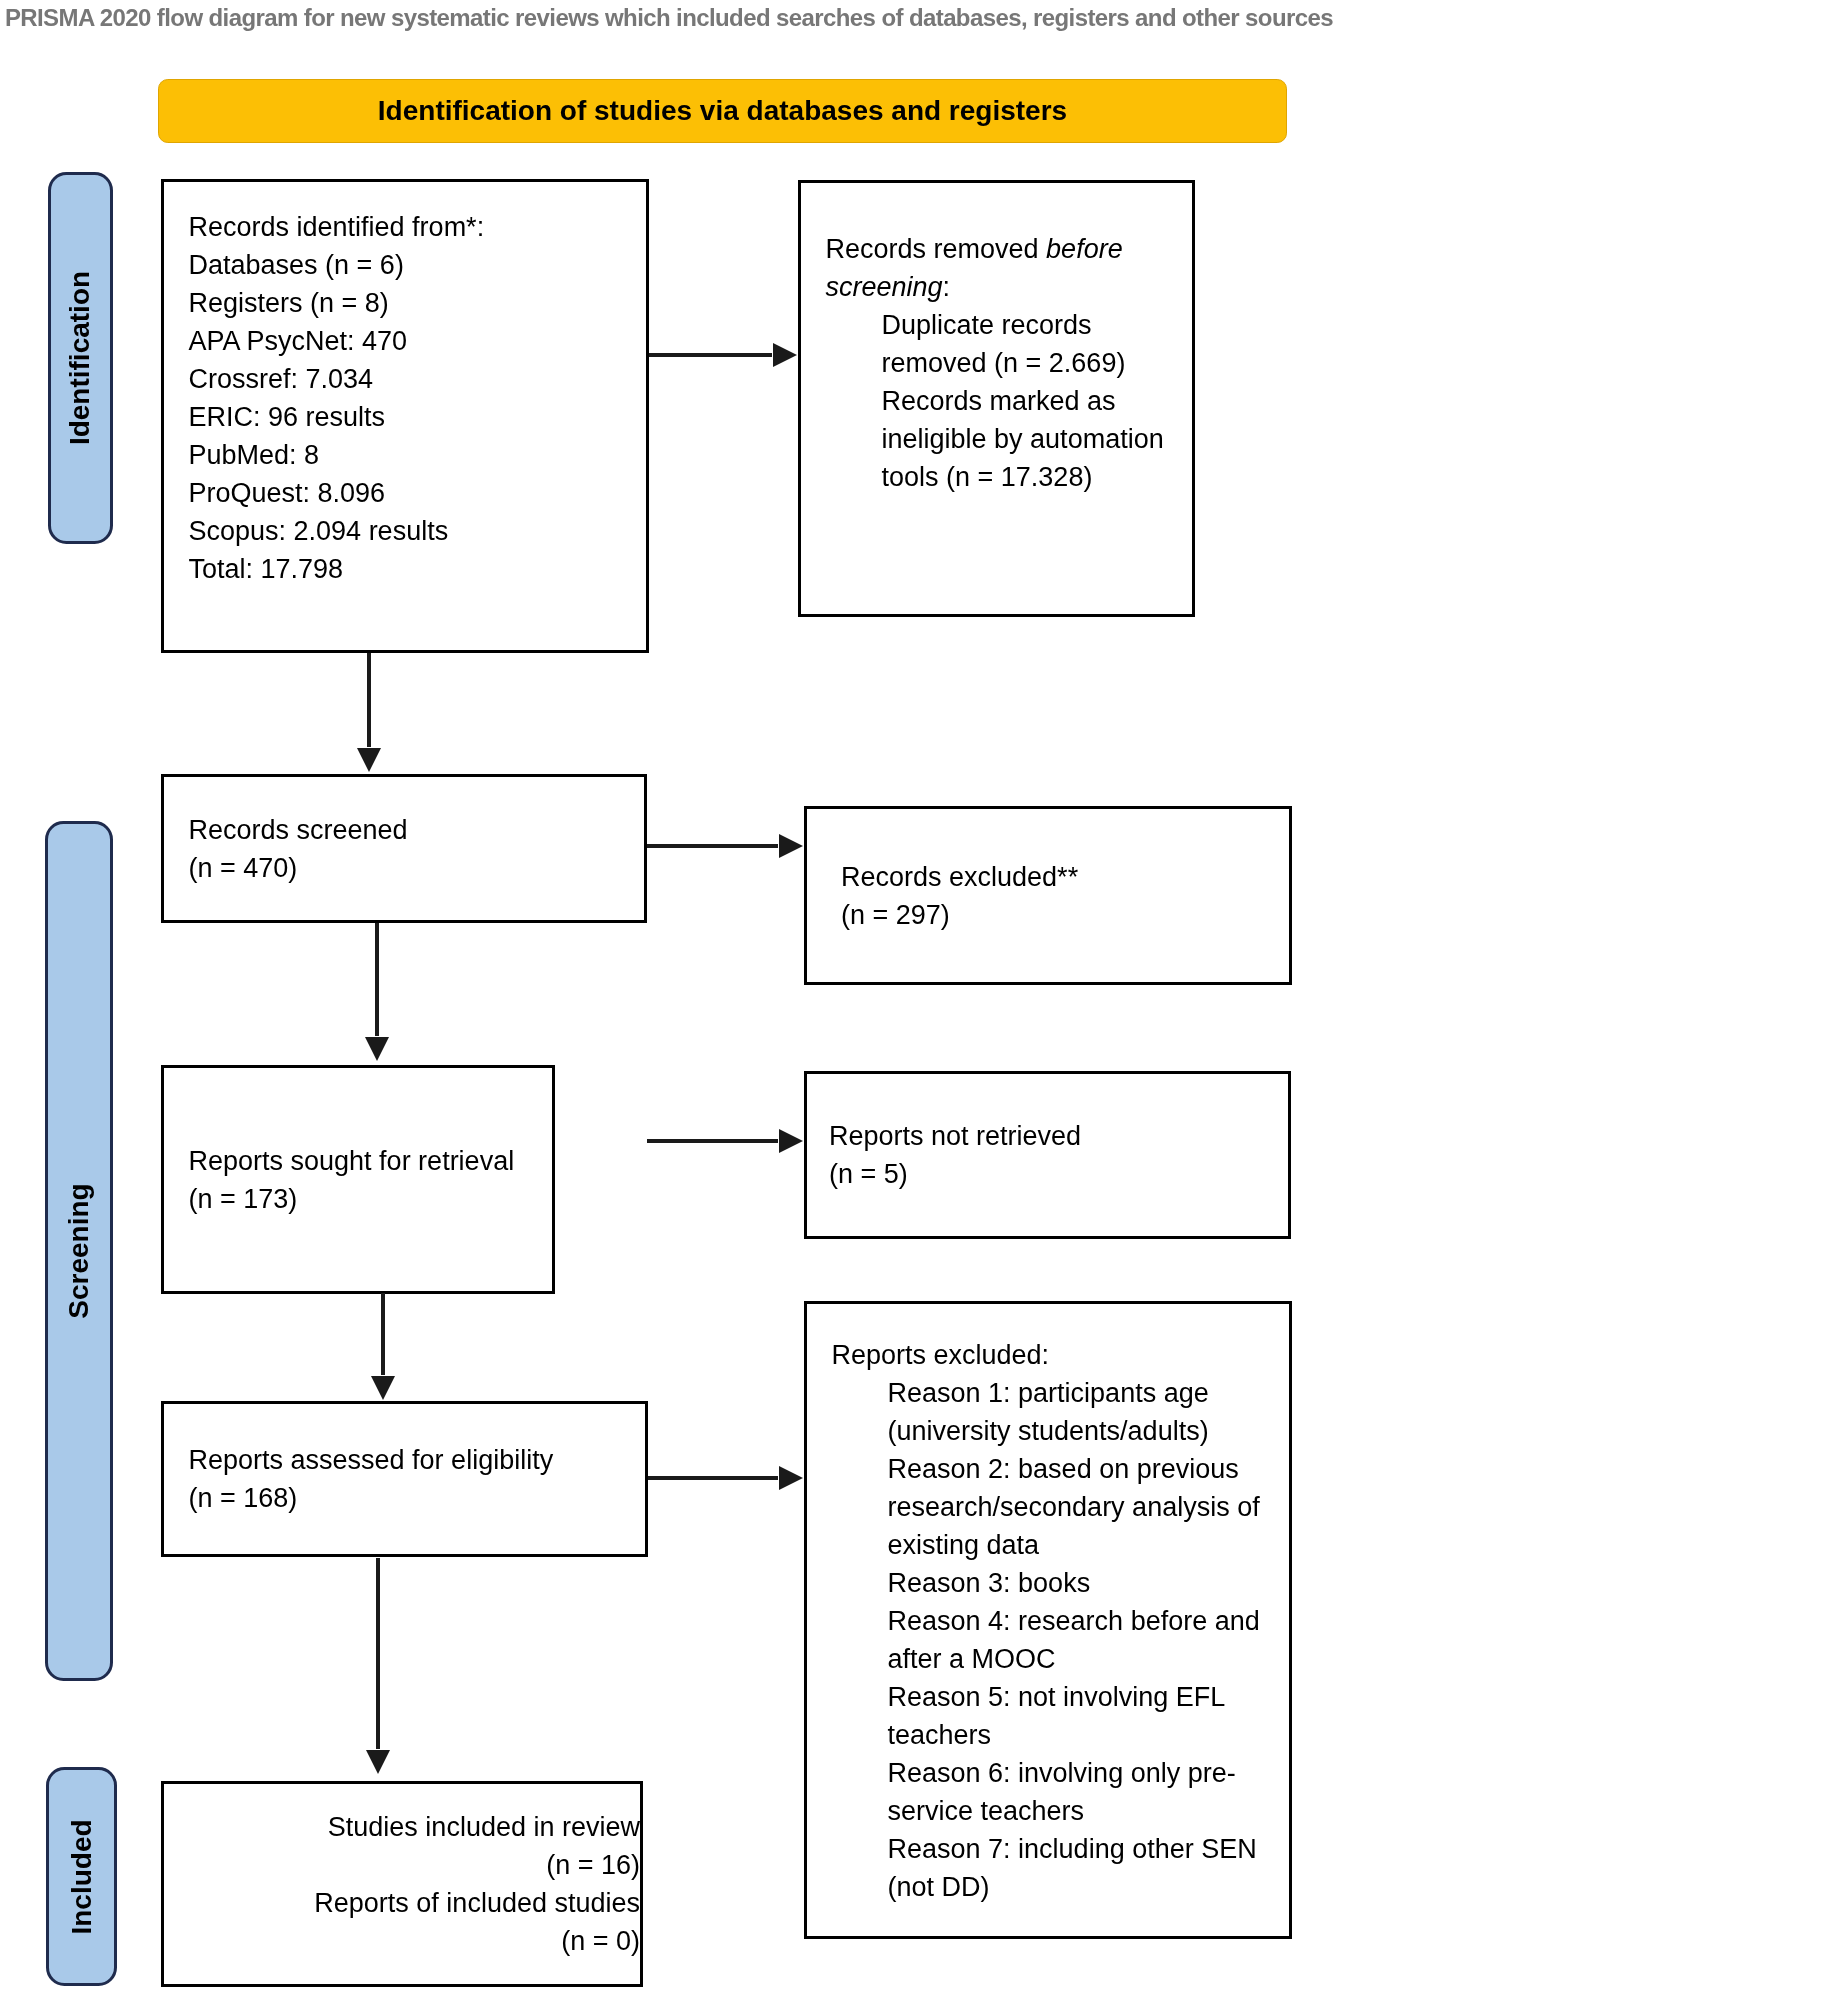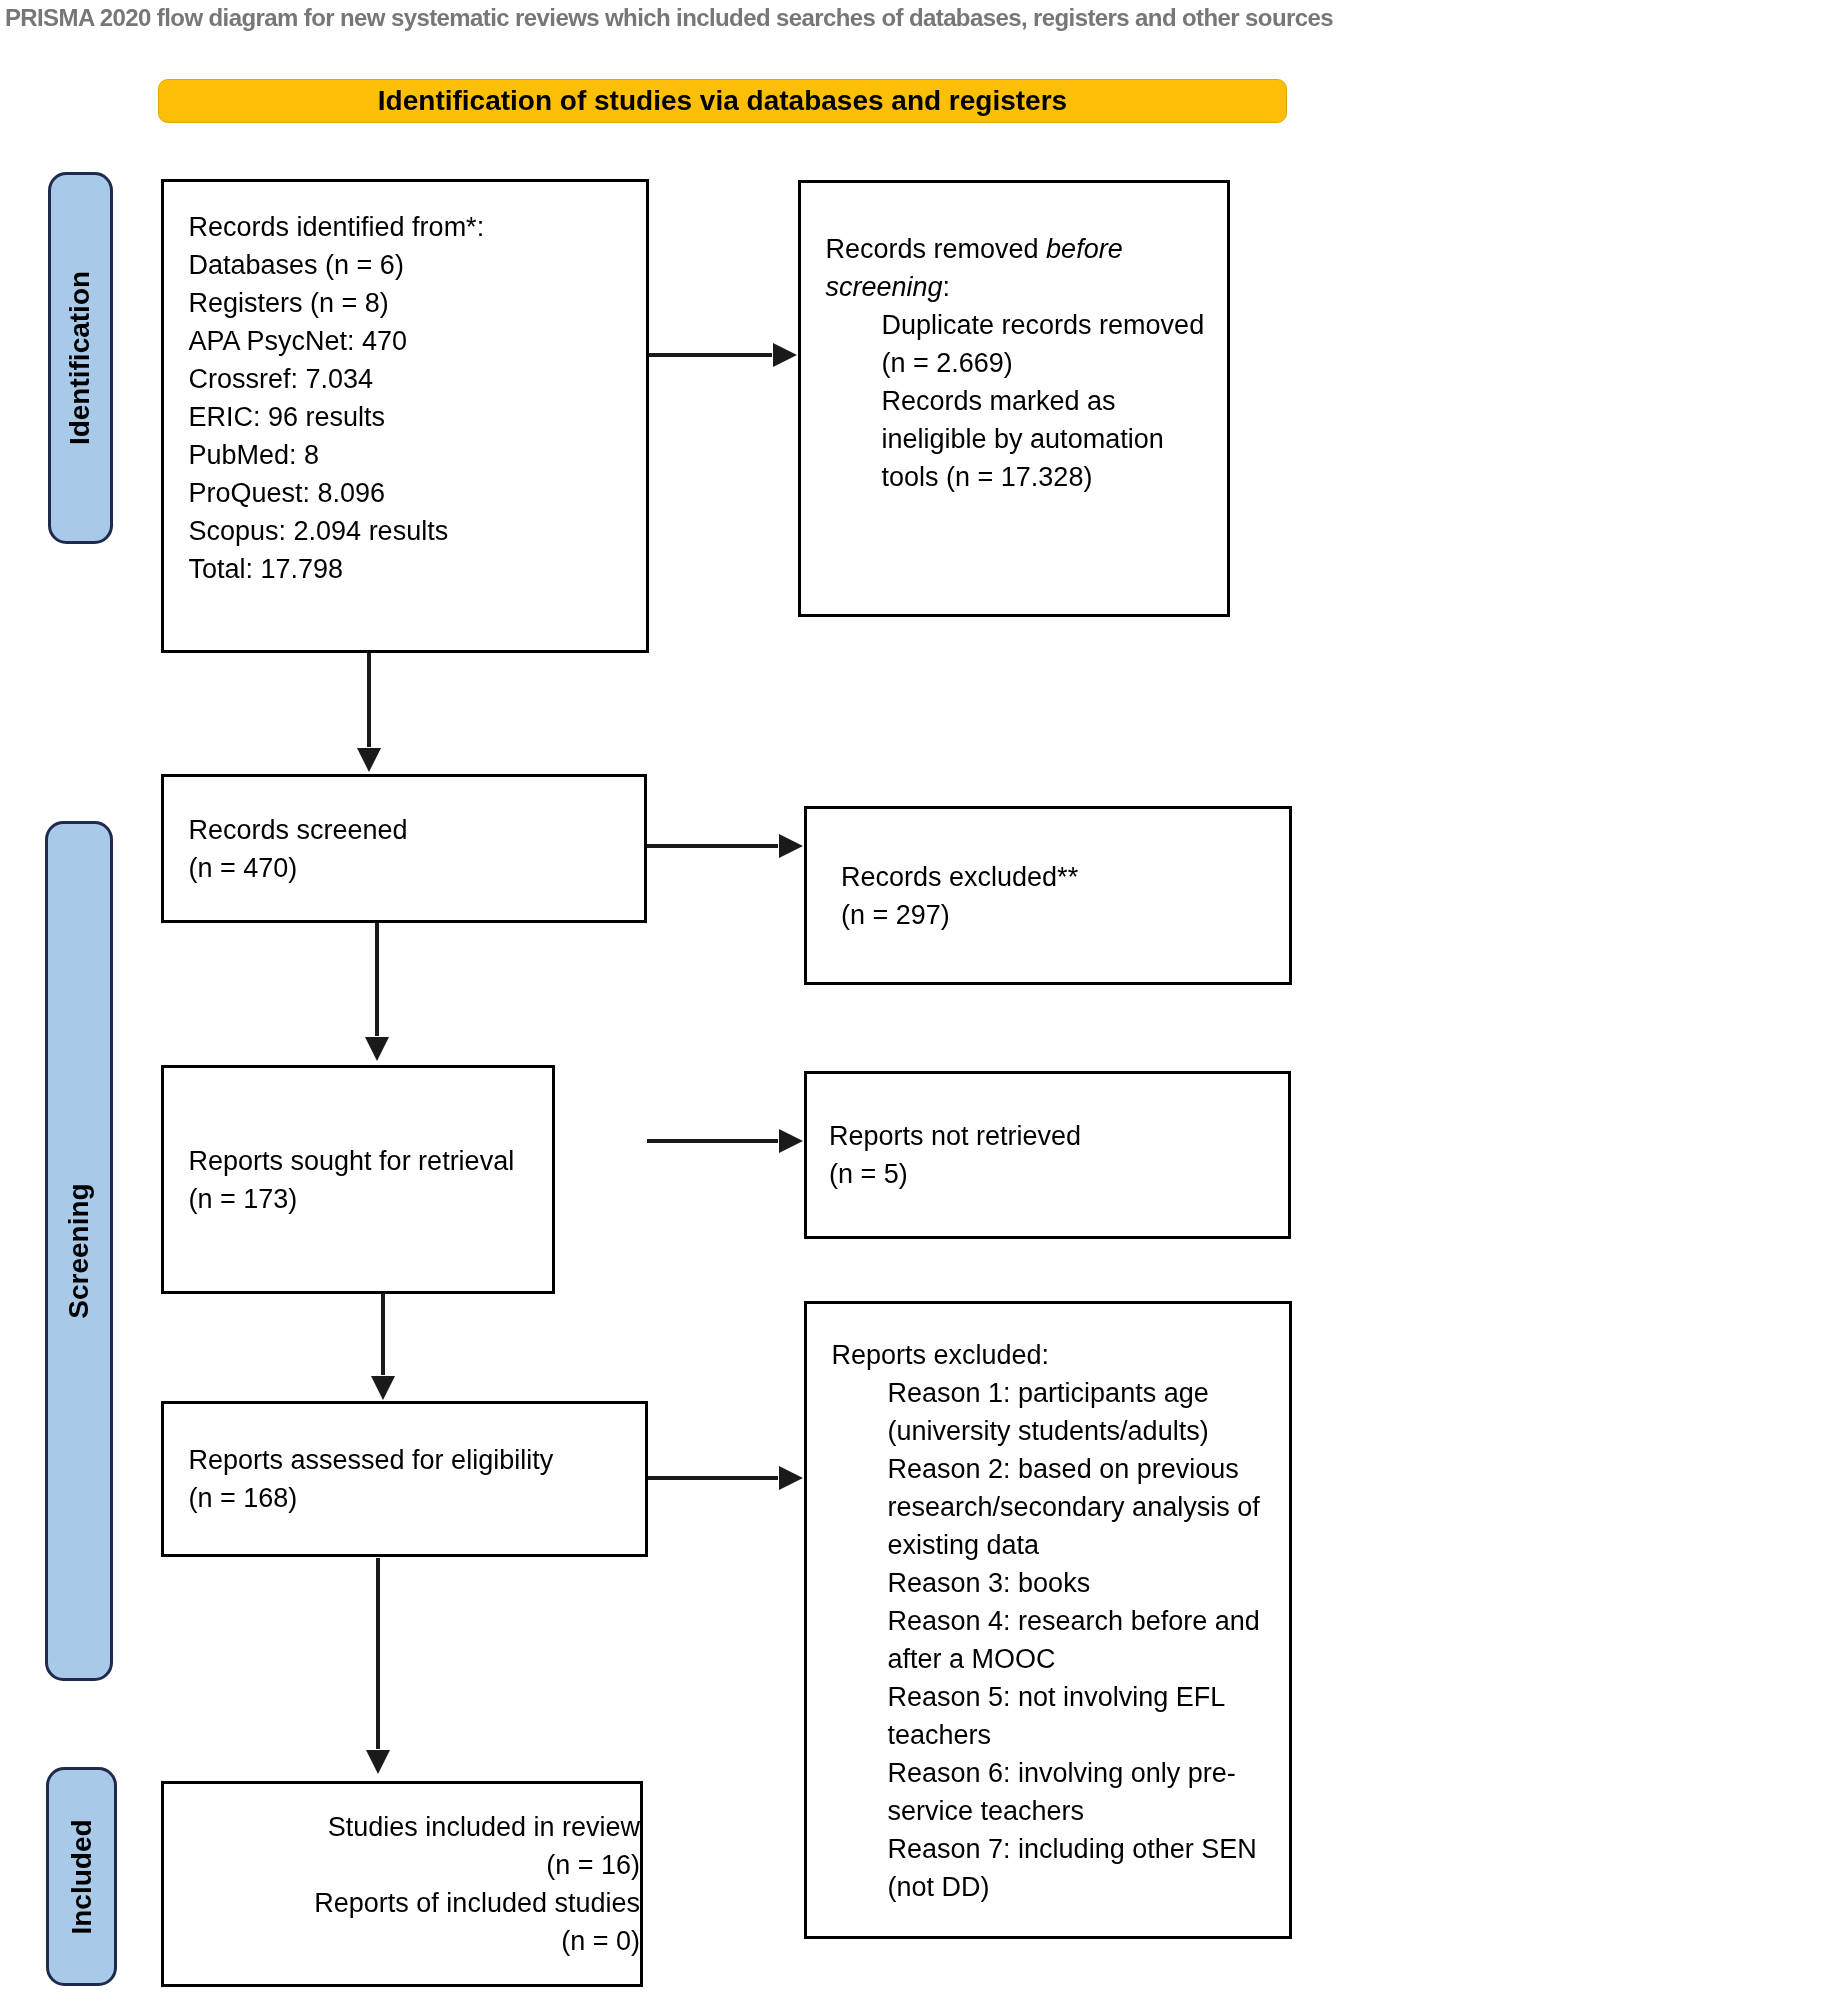--- a/index.html
+++ b/index.html
@@ -11,21 +11,21 @@
   body { font-family:"Liberation Sans","DejaVu Sans",sans-serif; }
   .canvas { position:relative; width:1843px; height:2015px; background:#ffffff; overflow:hidden; }
 
   .page-title {
     position:absolute; left:4.9px; top:3.7px; width:1836px;
     font-size:24px; font-weight:bold; color:var(--title_text);
     letter-spacing:-0.6px; white-space:nowrap;
   }
 
   .banner {
-    position:absolute; left:158px; top:79px; width:1129px; height:44px;
+    position:absolute; left:158px; top:79px; width:1129px; height:64px;
     background:var(--banner_bg); border:1.8px solid var(--banner_border); border-radius:9.8px;
     display:flex; align-items:center; justify-content:center;
     font-size:28px; font-weight:bold; color:var(--banner_text);
   }
 
   .stage {
     position:absolute; background:var(--stage_bg); border:3.7px solid var(--stage_border);
     border-radius:18.4px; display:flex; align-items:center; justify-content:center;
   }
   .stage span {
@@ -39,21 +39,21 @@
   .box {
     position:absolute; background:var(--box_bg); border:3.1px solid var(--box_border);
     font-size:27px; line-height:38px; color:#000;
   }
   .box .sub-50 { }
   .box .sub-75 { margin-left:56px; }
   .box.center { display:flex; flex-direction:column; justify-content:center; }
   .italic { font-style:italic; }
 
   .box-identified       { left:161px;  top:179px;  width:488px; height:474px; padding:26px 18.4px 0 24.5px; }
-  .box-removed          { left:798px; top:180px;  width:432px; height:437px; padding:47px 18.4px 0 24.5px; }
+  .box-removed          { left:798px; top:180px;  width:397px; height:437px; padding:47px 18.4px 0 24.5px; }
   .box-screened         { left:161px;  top:774px; width:486px; height:149px; padding-left:24.5px; }
   .box-excluded         { left:804px; top:806px; width:488px; height:179px; padding-left:34px; }
   .box-sought           { left:161px;  top:1065px; width:394px; height:229px; padding-left:24.5px; }
   .box-not-retrieved    { left:804px; top:1071px; width:487px; height:168px; padding-left:22px; }
   .box-assessed         { left:161px;  top:1401px; width:487px; height:156px; padding-left:24.5px; }
   .box-reports-excluded { left:804px; top:1301px; width:488px; height:638px; padding:32px 17px 0 24.5px; }
   .box-included-studies { left:161px;  top:1781px; width:482px; height:206px; padding-left:24.5px;text-align:right; }
 
   .arrow { position:absolute; color:var(--arrow); }
   .arrow-h { height:3.7px; background:currentColor; }

